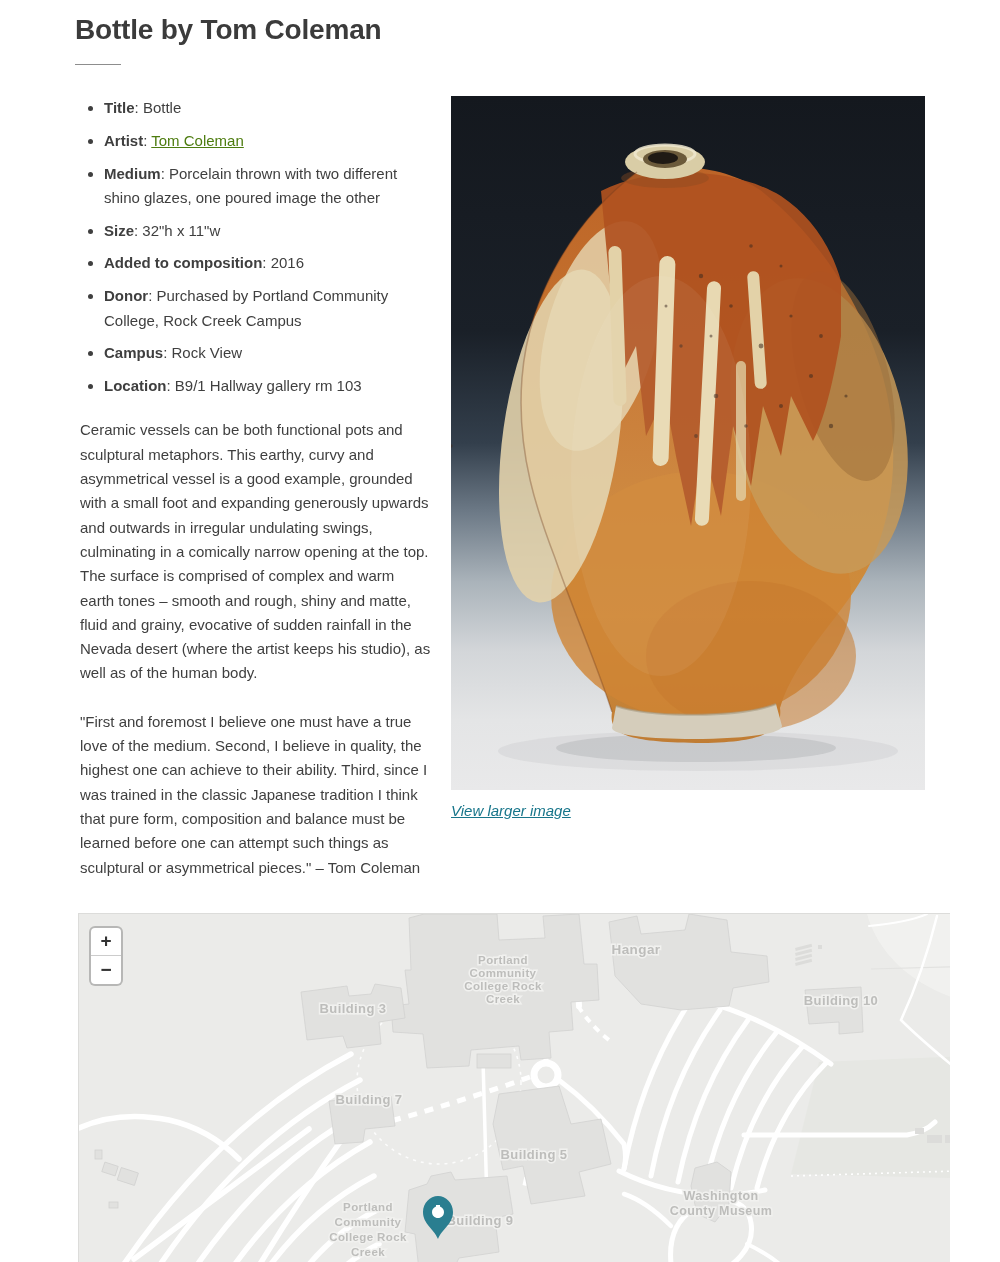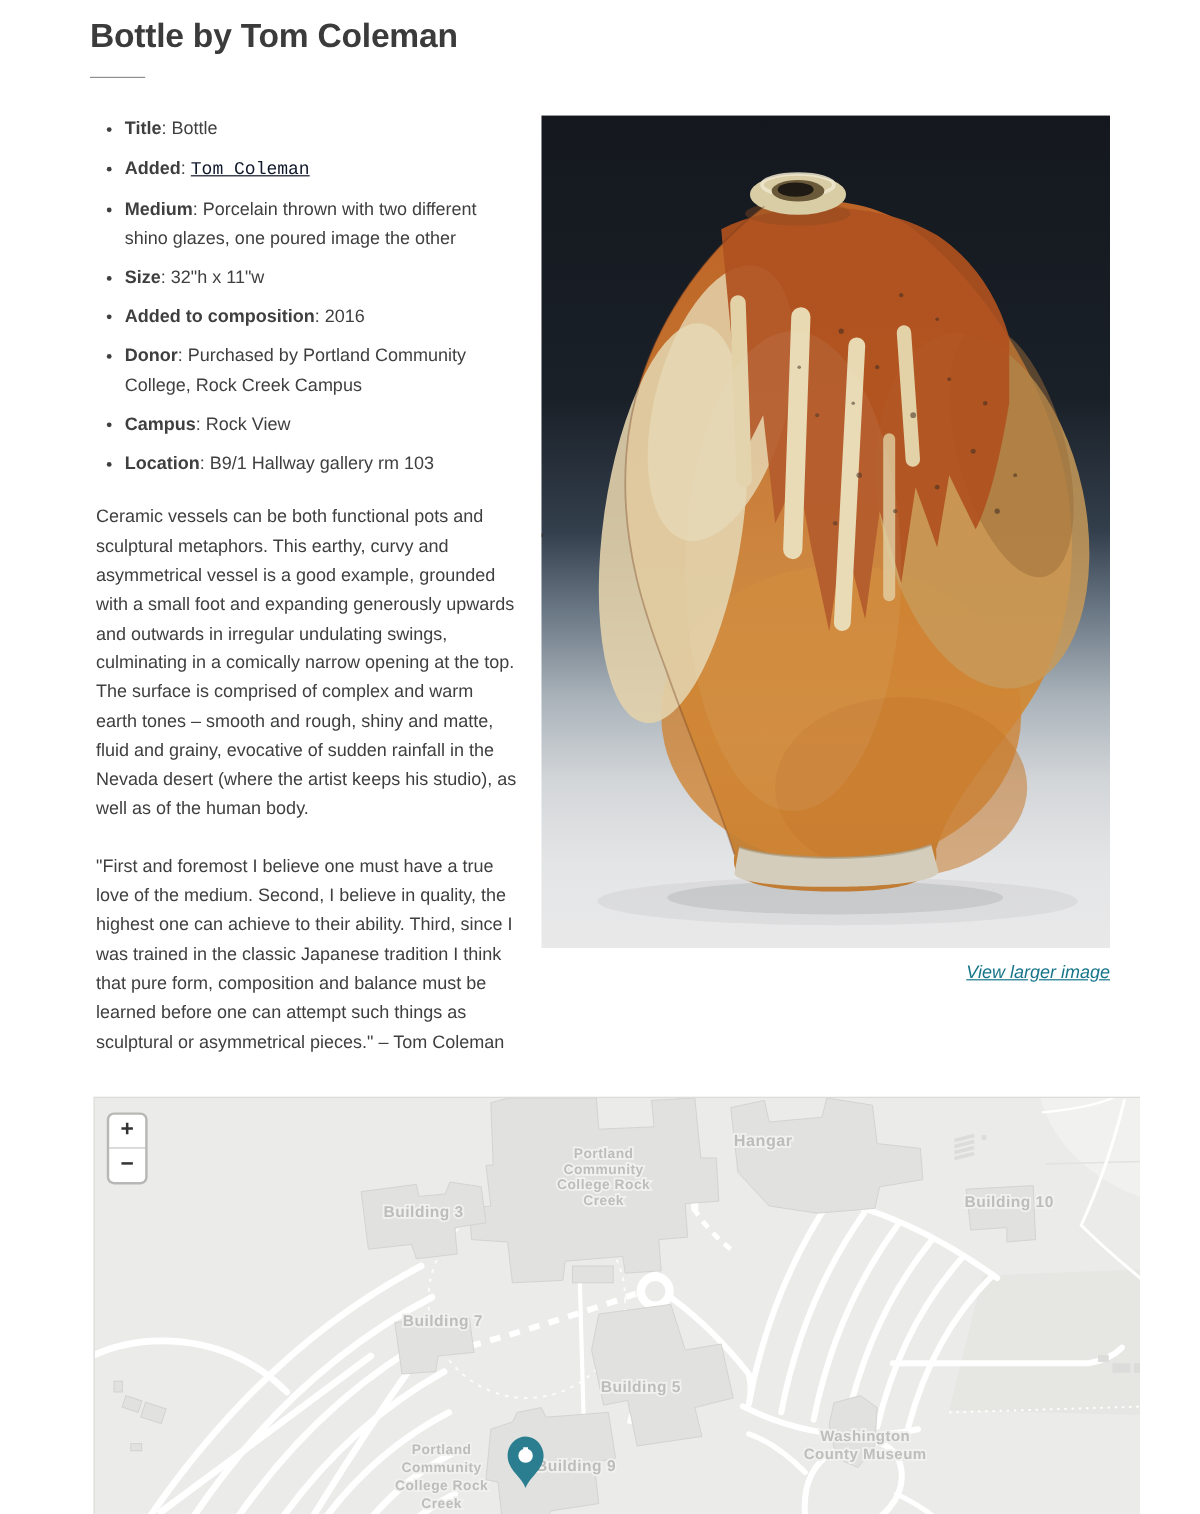--- a/index.html
+++ b/index.html
@@ -8,27 +8,27 @@
   .page { width:900px; height:1262px; margin:0 auto; position:relative; overflow:hidden; background:#fff; }
 
   h1.page-title { font-size:28px; font-weight:700; color:#3b3b3b; margin:14px 25px 0 25px; letter-spacing:-0.2px; }
   .title-rule { width:46px; height:1px; background:#8d8d8d; margin:18px 0 0 25px; }
 
   .content { display:flex; gap:20px; margin:31px 25px 0 30px; }
   .left-col { width:455px; font-size:15px; line-height:1.62; color:#3f3f3f; }
   ul.details { margin:0 0 20px 0; padding:0 0 0 24px; list-style:disc; }
   ul.details li { margin-bottom:8.5px; }
   .dlabel { font-weight:700; }
-  a.teal-link { color:#0f172a; text-decoration:underline;font-family:Liberation Mono, monospace; }
+  a.teal-link { color:#4d7c0f; text-decoration:underline; }
   p.desc { margin:0 0 24px 0; }
   p.desc:last-child { margin-bottom:0; }
 
   .right-col { width:474px; }
   figure.photo { margin:0; width:474px; height:694px; overflow:hidden; }
-  .view-larger-wrap { text-align:right; margin-top:12px; }
+  .view-larger-wrap { text-align:left; margin-top:12px; }
   a.view-larger { color:#17758a; font-style:italic; font-size:15px; text-decoration:underline; }
 
   .map-wrap { position:relative; width:944px; height:385px; margin:33px 28px 0 28px;
               background:#ebebe9; border:1px solid #dcdcda; overflow:hidden; }
   .map-wrap svg.map-canvas { display:block; position:absolute; left:0; top:0; }
 
   .leaflet-zoom { position:absolute; top:12px; left:10px; z-index:10; width:34px;
                   background:rgba(0,0,0,0.22); border-radius:6px; padding:2px; }
   .leaflet-zoom button { display:block; width:30px; height:28px; background:#fff; border:none;
                   border-bottom:1px solid #ccc; font-size:19px; font-weight:700; color:#333;
@@ -50,21 +50,21 @@
 
 <div class="page">
 
   <h1 class="page-title">Bottle by Tom Coleman</h1>
   <div class="title-rule"></div>
 
   <div class="content">
     <div class="left-col">
       <ul class="details">
         <li><span class="dlabel">Title</span><span>: </span><span>Bottle</span></li>
-        <li><span class="dlabel">Added</span><span>: </span><a href="#" class="teal-link">Tom Coleman</a></li>
+        <li><span class="dlabel">Artist</span><span>: </span><a href="#" class="teal-link">Tom Coleman</a></li>
         <li><span class="dlabel">Medium</span><span>: </span><span>Porcelain thrown with two different shino glazes, one poured image the other</span></li>
         <li><span class="dlabel">Size</span><span>: </span><span>32"h x 11"w</span></li>
         <li><span class="dlabel">Added to composition</span><span>: </span><span>2016</span></li>
         <li><span class="dlabel">Donor</span><span>: </span><span>Purchased by Portland Community College, Rock Creek Campus</span></li>
         <li><span class="dlabel">Campus</span><span>: </span><span>Rock View</span></li>
         <li><span class="dlabel">Location</span><span>: </span><span>B9/1 Hallway gallery rm 103</span></li>
       </ul>
       <p class="desc">Ceramic vessels can be both functional pots and sculptural metaphors. This earthy, curvy and asymmetrical vessel is a good example, grounded with a small foot and expanding generously upwards and outwards in irregular undulating swings, culminating in a comically narrow opening at the top. The surface is comprised of complex and warm earth tones – smooth and rough, shiny and matte, fluid and grainy, evocative of sudden rainfall in the Nevada desert (where the artist keeps his studio), as well as of the human body.</p>
       <p class="desc">"First and foremost I believe one must have a true love of the medium. Second, I believe in quality, the highest one can achieve to their ability. Third, since I was trained in the classic Japanese tradition I think that pure form, composition and balance must be learned before one can attempt such things as sculptural or asymmetrical pieces." – Tom Coleman</p>
     </div>

